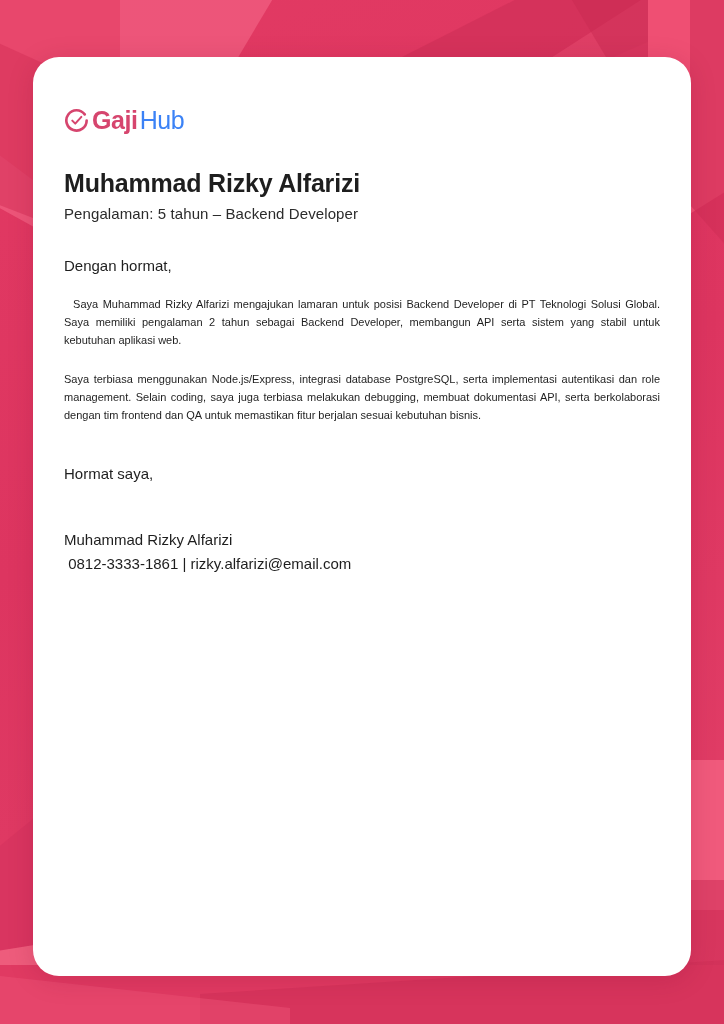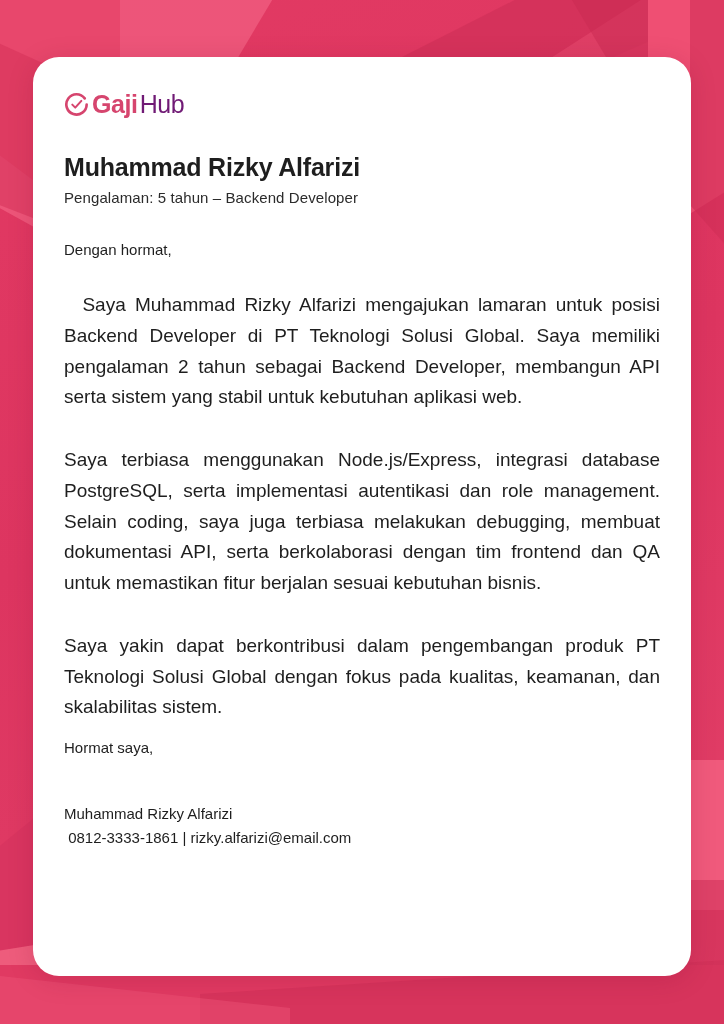--- a/index.html
+++ b/index.html
@@ -73,29 +73,29 @@
   
   #card {
     position:absolute;
     left:33px; top:57px;
     width:658px; height:919px;
     background:#ffffff;
     border-radius:26px;
     box-shadow:0 4px 26px rgba(120,10,45,.18);
     overflow:hidden;
   }
-  .card-inner { padding:30px 31px 0 31px; }
+  .card-inner { padding:46px 31px 0 31px; }
 
   
   .logo-row { display:flex; align-items:center; height:34px; margin-top:0px; margin-bottom:0; }
   .logo { display:flex; align-items:center; gap:2px; }
   .logo-mark { width:25px; height:25px; display:block; margin-right:1px; }
   .logo-text { font-size:25px; letter-spacing:-.4px; line-height:1; font-weight:600; }
   .logo-gaji { color:#d6456e; }
-  .logo-hub  { color:#701a75; font-weight:400; }
+  .logo-hub  { color:#3b82f6; font-weight:400; }
 
   
   .name-title {
     margin-top:32px;
     font-size:25px;
     font-weight:700;
     color:#1e1e1e;
     letter-spacing:-.2px;
   }
   .subtitle {
@@ -114,30 +114,30 @@
     white-space:pre;
   }
 
   
   .salutation {
     margin-top:35px;
     font-size:15px;
     color:#1e1e1e;
   }
   .para {
-    margin-top:32px;
-    font-size:19px;
+    margin-top:22px;
+    font-size:11px;
     line-height:1.62;
     color:#1e1e1e;
     text-align:justify;
     text-justify:inter-word;
   }
   .para.indent::before { content:"\00a0\00a0"; }
   .closing {
-    margin-top:16px;
+    margin-top:40px;
     font-size:15px;
     color:#1e1e1e;
   }
   .sign-block { margin-top:46px; }
   .sign-block .ln {
     font-size:15px;
     color:#1e1e1e;
     line-height:1.6;
     white-space:pre;
   }
@@ -181,21 +181,20 @@
       </div>
 
       <div class="name-title">Muhammad Rizky Alfarizi</div>
       <div class="subtitle">Pengalaman: 5 tahun – Backend Developer</div>
 
 
       <div class="salutation">Dengan hormat,</div>
 
       <p class="para indent">Saya Muhammad Rizky Alfarizi mengajukan lamaran untuk posisi Backend Developer di PT Teknologi Solusi Global. Saya memiliki pengalaman 2 tahun sebagai Backend Developer, membangun API serta sistem yang stabil untuk kebutuhan aplikasi web.</p>
       <p class="para">Saya terbiasa menggunakan Node.js/Express, integrasi database PostgreSQL, serta implementasi autentikasi dan role management. Selain coding, saya juga terbiasa melakukan debugging, membuat dokumentasi API, serta berkolaborasi dengan tim frontend dan QA untuk memastikan fitur berjalan sesuai kebutuhan bisnis.</p>
-      <p class="para">Saya yakin dapat berkontribusi dalam pengembangan produk PT Teknologi Solusi Global dengan fokus pada kualitas, keamanan, dan skalabilitas sistem.</p>
 
       <div class="closing">Hormat saya,</div>
 
       <div class="sign-block">
         <div class="ln">Muhammad Rizky Alfarizi</div>
         <div class="ln"> 0812-3333-1861 | rizky.alfarizi@email.com</div>
       </div>
 
     </div>
   </div>

